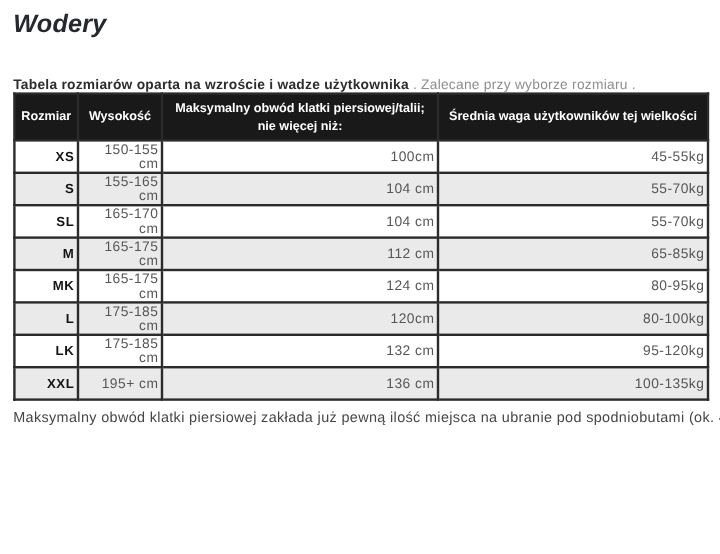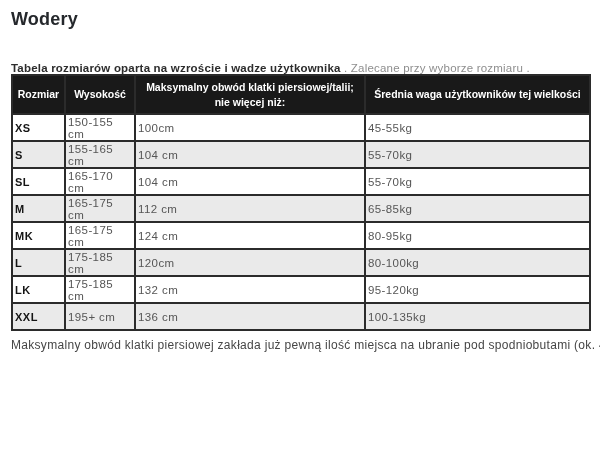--- a/index.html
+++ b/index.html
@@ -6,24 +6,25 @@
   html, body { background: #ffffff; }
   body {
     width: 600px;
     height: 462px;
     font-family: "Liberation Sans", sans-serif;
     overflow: hidden;
   }
   .page { padding: 9px 10px 0 11px; }
 
   .title {
-    font-size: 18px;
+    font-size: 21px;
     font-weight: bold;
     color: #25282c;
     letter-spacing: 0.2px;
+    font-style: italic;
   }
 
   .subtitle {
     margin-top: 32px;
     font-size: 11.5px;
     letter-spacing: 0.2px;
     white-space: nowrap;
   }
   .subtitle .bold { font-weight: bold; color: #2d2d2d; }
   .subtitle .rest { color: #8e8e8e; }
@@ -44,21 +45,21 @@
     height: 39px;
     padding: 2px 4px;
     text-align: center;
     vertical-align: middle;
     white-space: pre-line;
     line-height: 1.35;
   }
   table.size-table tbody td {
     height: 27px;
     padding: 0 2px;
-    text-align: left;
+    text-align: right;
     vertical-align: middle;
     font-size: 11.5px;
     color: #565656;
     letter-spacing: 0.4px;
     background: #ffffff;
   }
   table.size-table tbody tr:nth-child(even) td { background: #eaeaea; }
   table.size-table tbody td.size {
     font-weight: bold;
     color: #141414;

